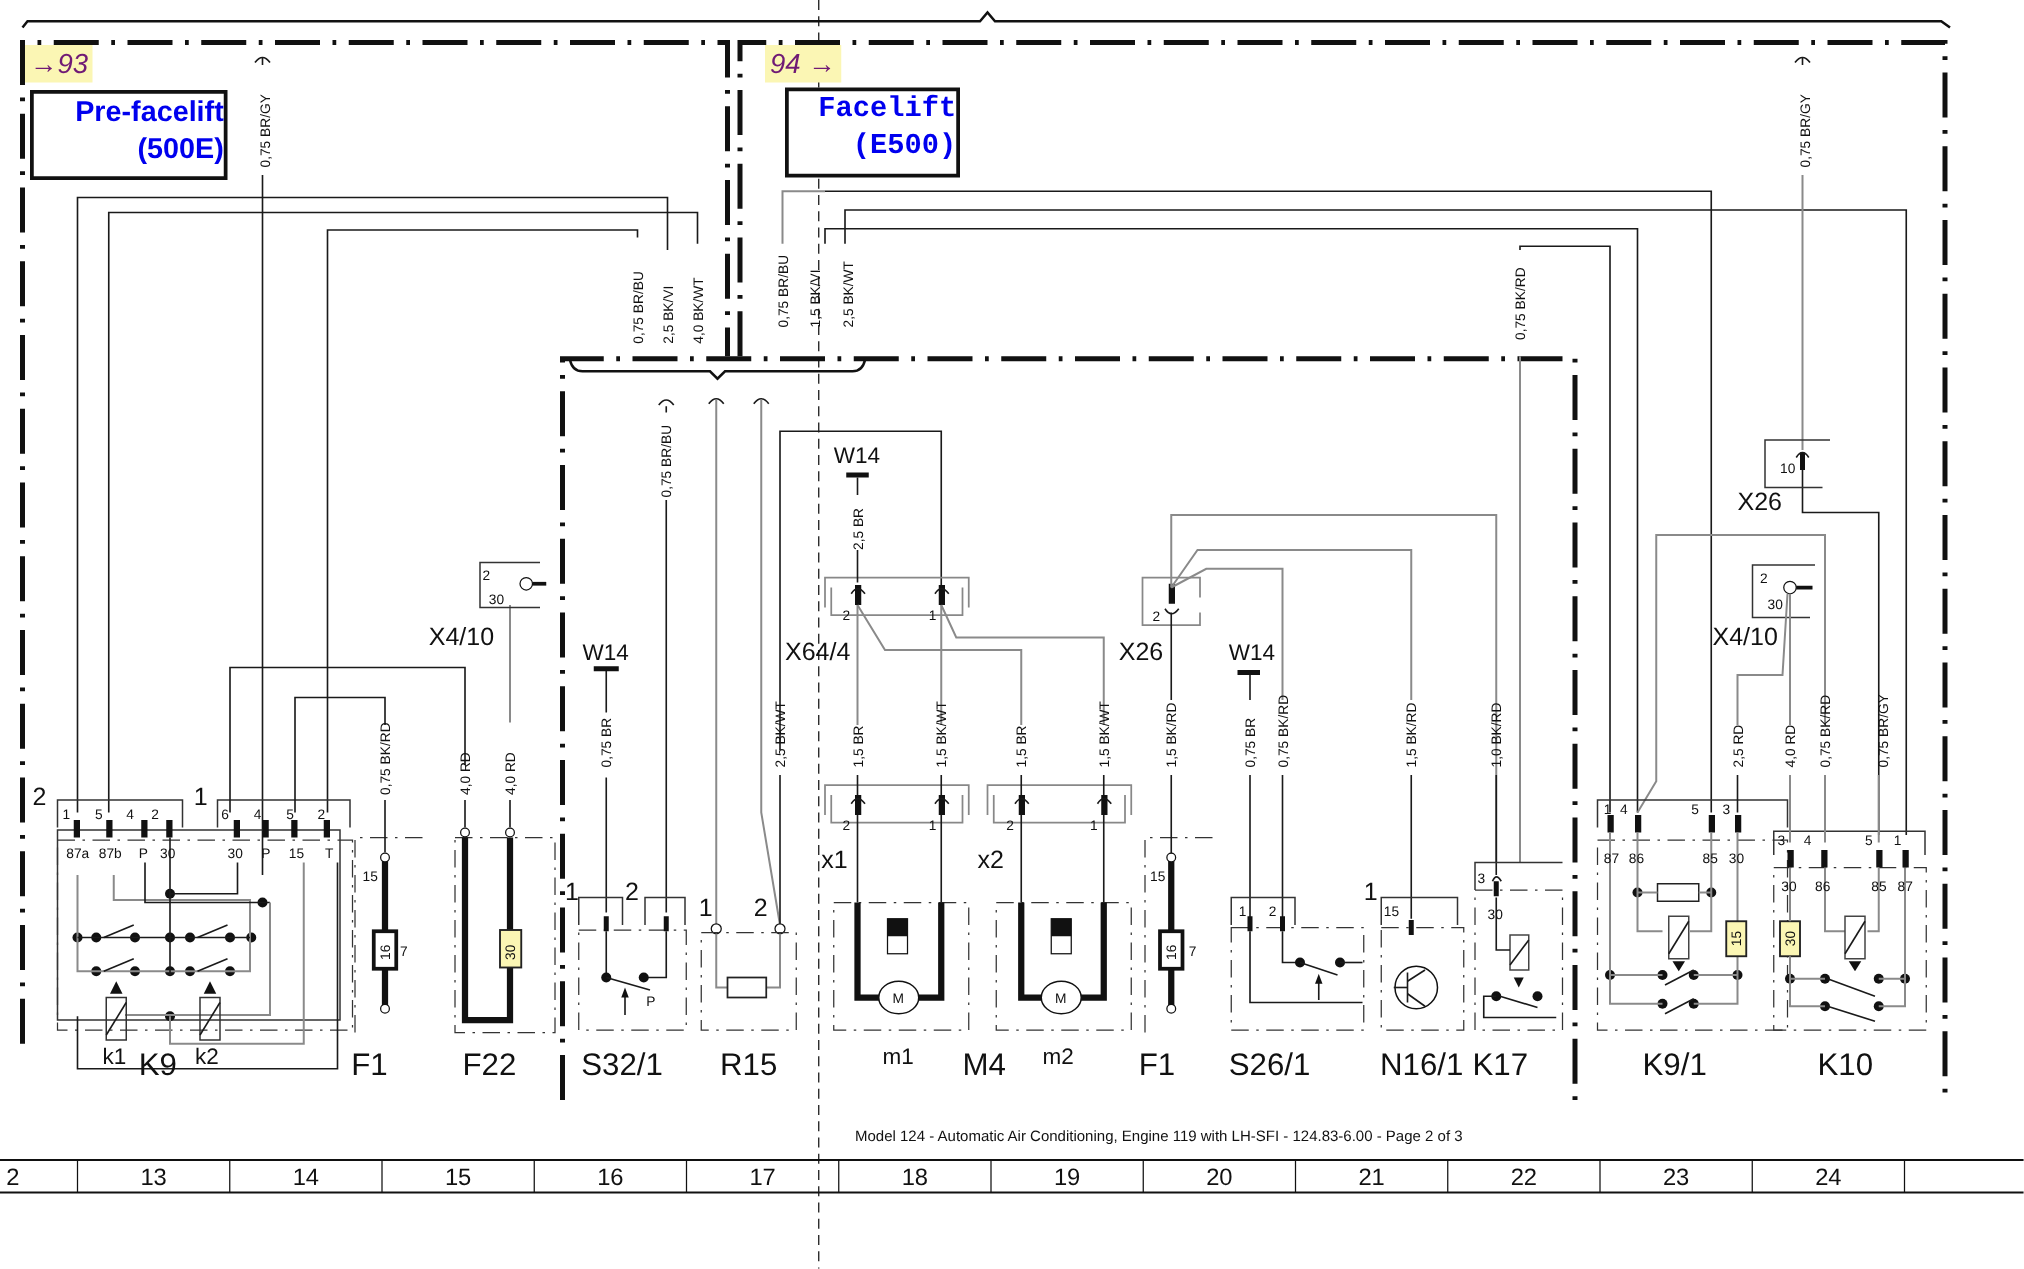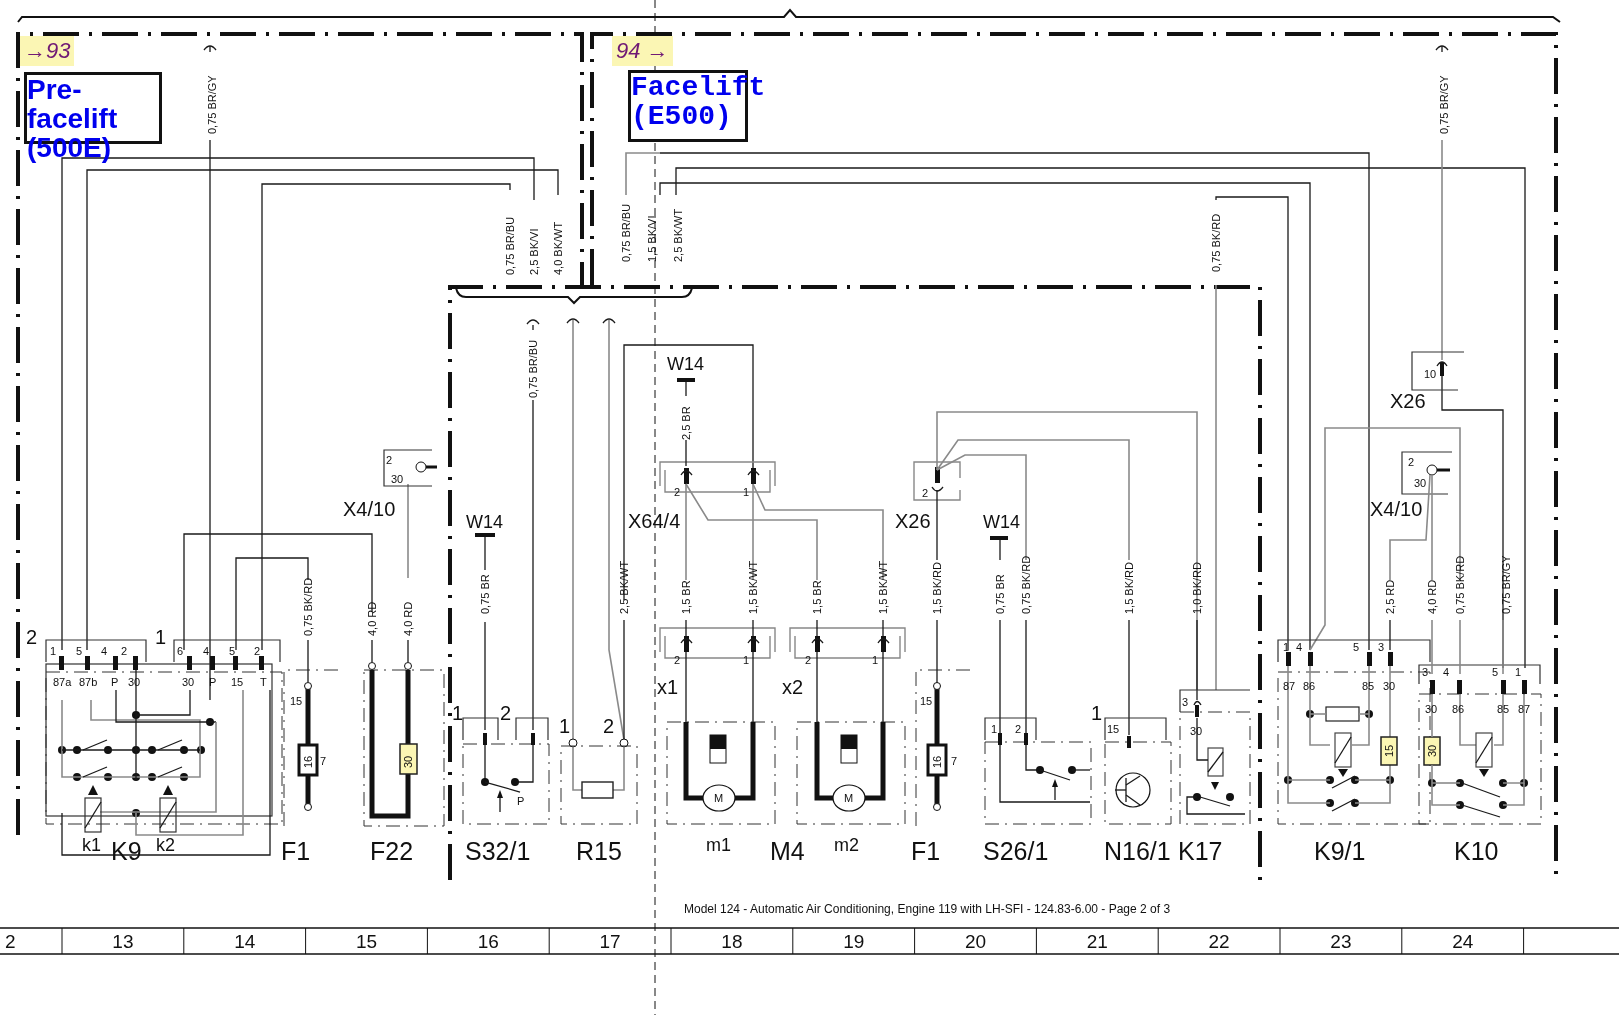--- a/index.html
+++ b/index.html
@@ -11,21 +11,21 @@
   .frame { stroke:#111; stroke-width:4; fill:none; stroke-dasharray:36 10 3 10; }
   .dashdot { stroke:#333; stroke-width:1; fill:none; stroke-dasharray:14 6 2 6; }
   .box { stroke:#333; stroke-width:1.2; fill:none; }
   .gbox { stroke:#888; stroke-width:1.4; fill:none; }
   .lbl-sm { font-family:"Liberation Sans", sans-serif; font-size:11px; fill:#111; }
   .lbl-pin { font-family:"Liberation Sans", sans-serif; font-size:11px; fill:#111; }
   .lbl-comp { font-family:"Liberation Sans", sans-serif; font-size:25px; fill:#111; }
   .lbl-mid { font-family:"Liberation Sans", sans-serif; font-size:20px; fill:#111; }
   .lbl-sub { font-family:"Liberation Sans", sans-serif; font-size:18px; fill:#111; }
   .grid-num { font-family:"Liberation Sans", sans-serif; font-size:19px; fill:#111; }
-  .variant-box { position:absolute; border:3px solid #111; background:#fff; color:#0000ee; font-weight:bold; font-size:28px; text-align:left; line-height:29px; font-family:"Liberation Sans", sans-serif; }
+  .variant-box { position:absolute; border:3px solid #111; background:#fff; color:#0000ee; font-weight:bold; font-size:23px; text-align:right; line-height:29px; font-family:"Liberation Sans", sans-serif;padding-left:20px; }
   .pageref { position:absolute; background:#fbf6b4; font-size:22px; color:#701a75; padding:2px 4px; font-family:"Liberation Sans", sans-serif;font-style:italic; }
   .footer { position:absolute; left:684px; top:902px; font-size:12px; color:#111; font-family:"Liberation Sans", sans-serif; }
   .dot { fill:#111; }
   .fuse-y { fill:#fbf6b4; stroke:#222; stroke-width:1.5; }
 </style>
 </head>
 <body>
 
 <svg id="diagram" viewBox="0 0 1619 1015" xmlns="http://www.w3.org/2000/svg">
 

